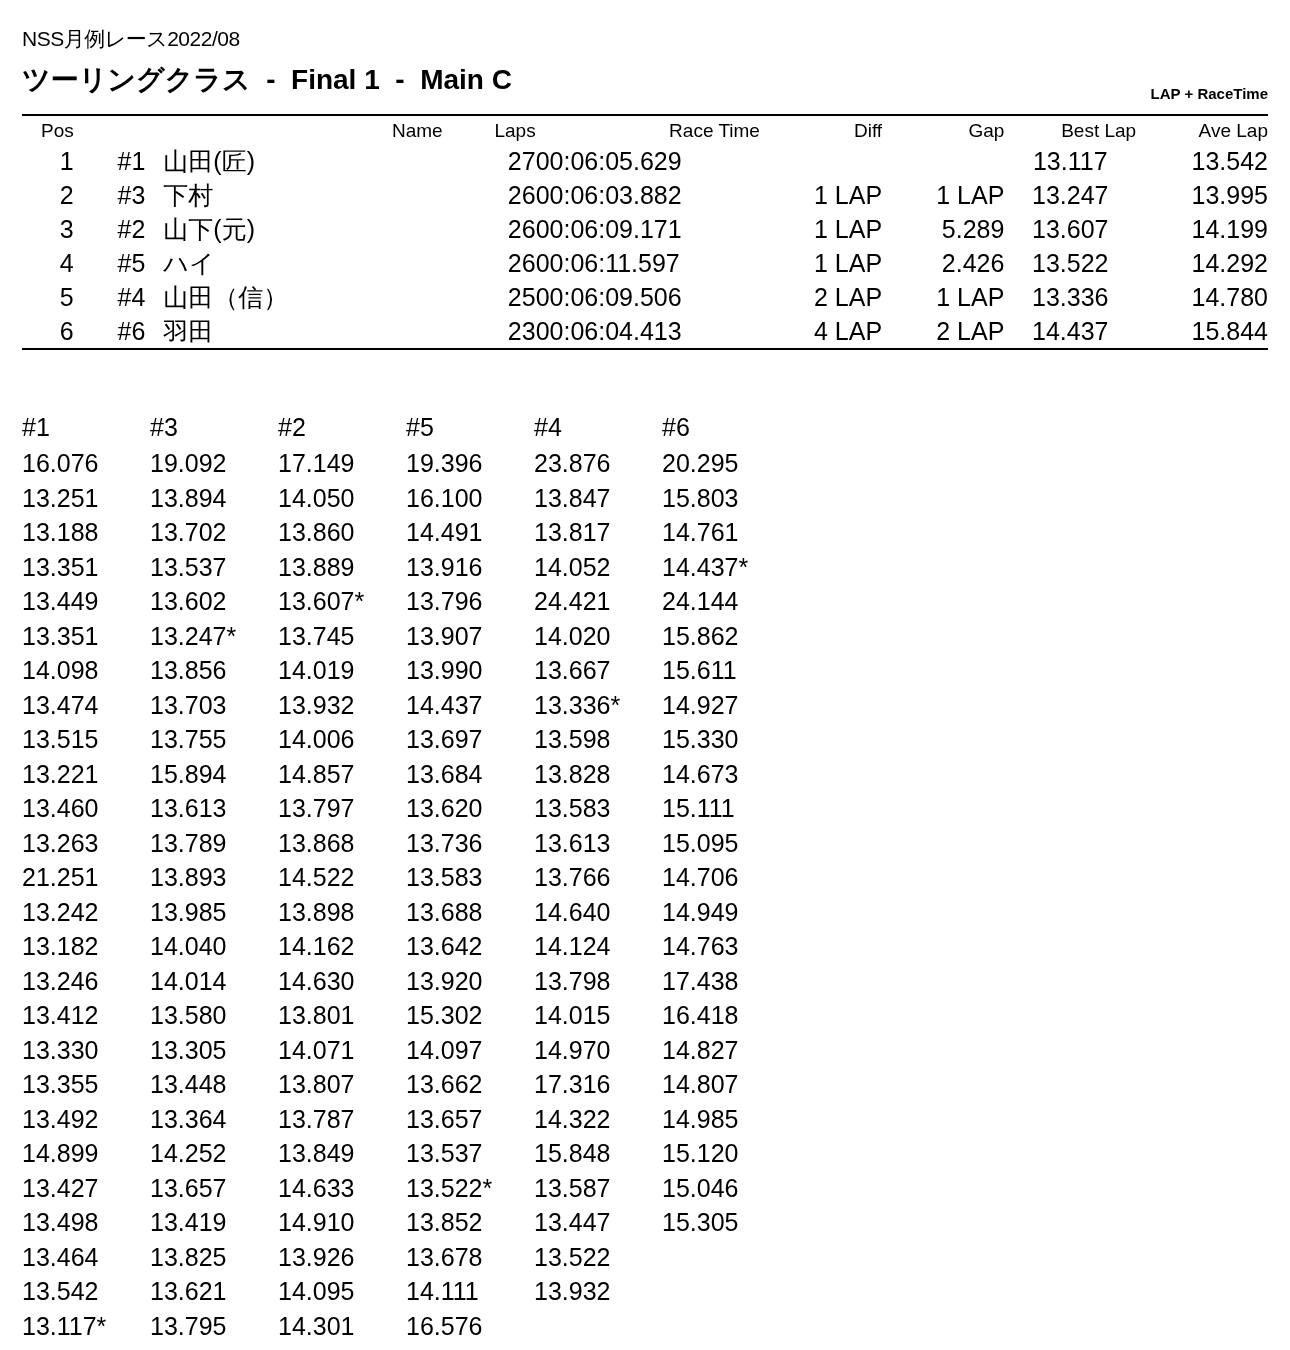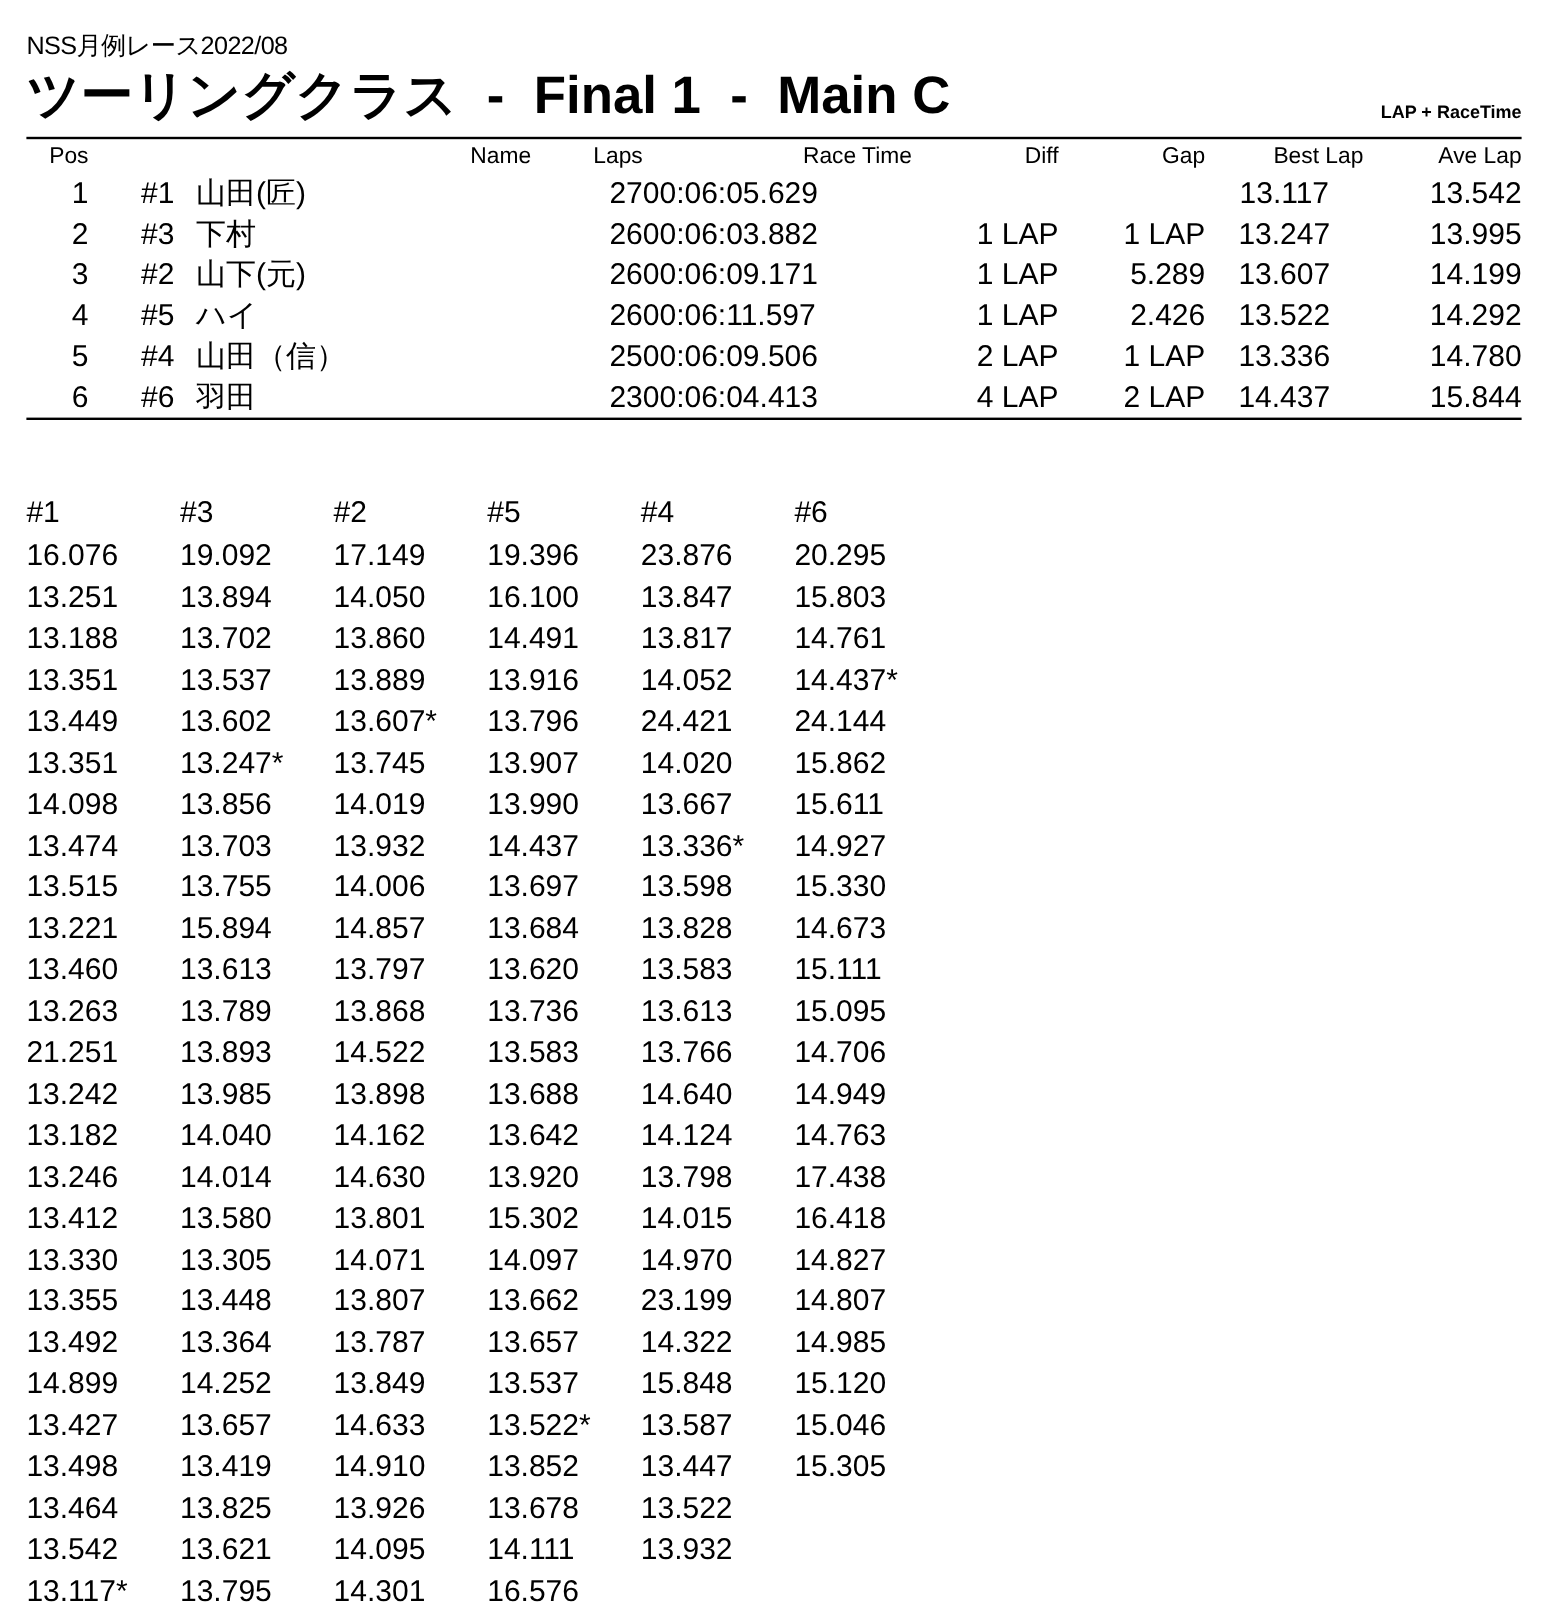--- a/index.html
+++ b/index.html
@@ -26,21 +26,21 @@
     position: relative;
     margin: 0 22px;
   }
   .hdr-sub {
     font-size: 21px;
     letter-spacing: -0.5px;
     line-height: 26px;
     padding-top: 26px;
   }
   .hdr-title {
-    font-size: 44px;
+    font-size: 28px;
     font-weight: bold;
     line-height: 56px;
     letter-spacing: 0px;
     white-space: pre;
   }
   .hdr-right {
     position: absolute;
     right: 0;
     bottom: 2px;
     font-size: 15px;
@@ -337,21 +337,21 @@
           <div class="lap-cell">13.598</div>
           <div class="lap-cell">13.828</div>
           <div class="lap-cell">13.583</div>
           <div class="lap-cell">13.613</div>
           <div class="lap-cell">13.766</div>
           <div class="lap-cell">14.640</div>
           <div class="lap-cell">14.124</div>
           <div class="lap-cell">13.798</div>
           <div class="lap-cell">14.015</div>
           <div class="lap-cell">14.970</div>
-          <div class="lap-cell">23.199</div>
+          <div class="lap-cell">17.316</div>
           <div class="lap-cell">14.322</div>
           <div class="lap-cell">15.848</div>
           <div class="lap-cell">13.587</div>
           <div class="lap-cell">13.447</div>
           <div class="lap-cell">13.522</div>
           <div class="lap-cell">13.932</div>
         </div>
         <div class="lap-col">
           <div class="lap-cell lap-head">#6</div>
           <div class="lap-cell">20.295</div>

